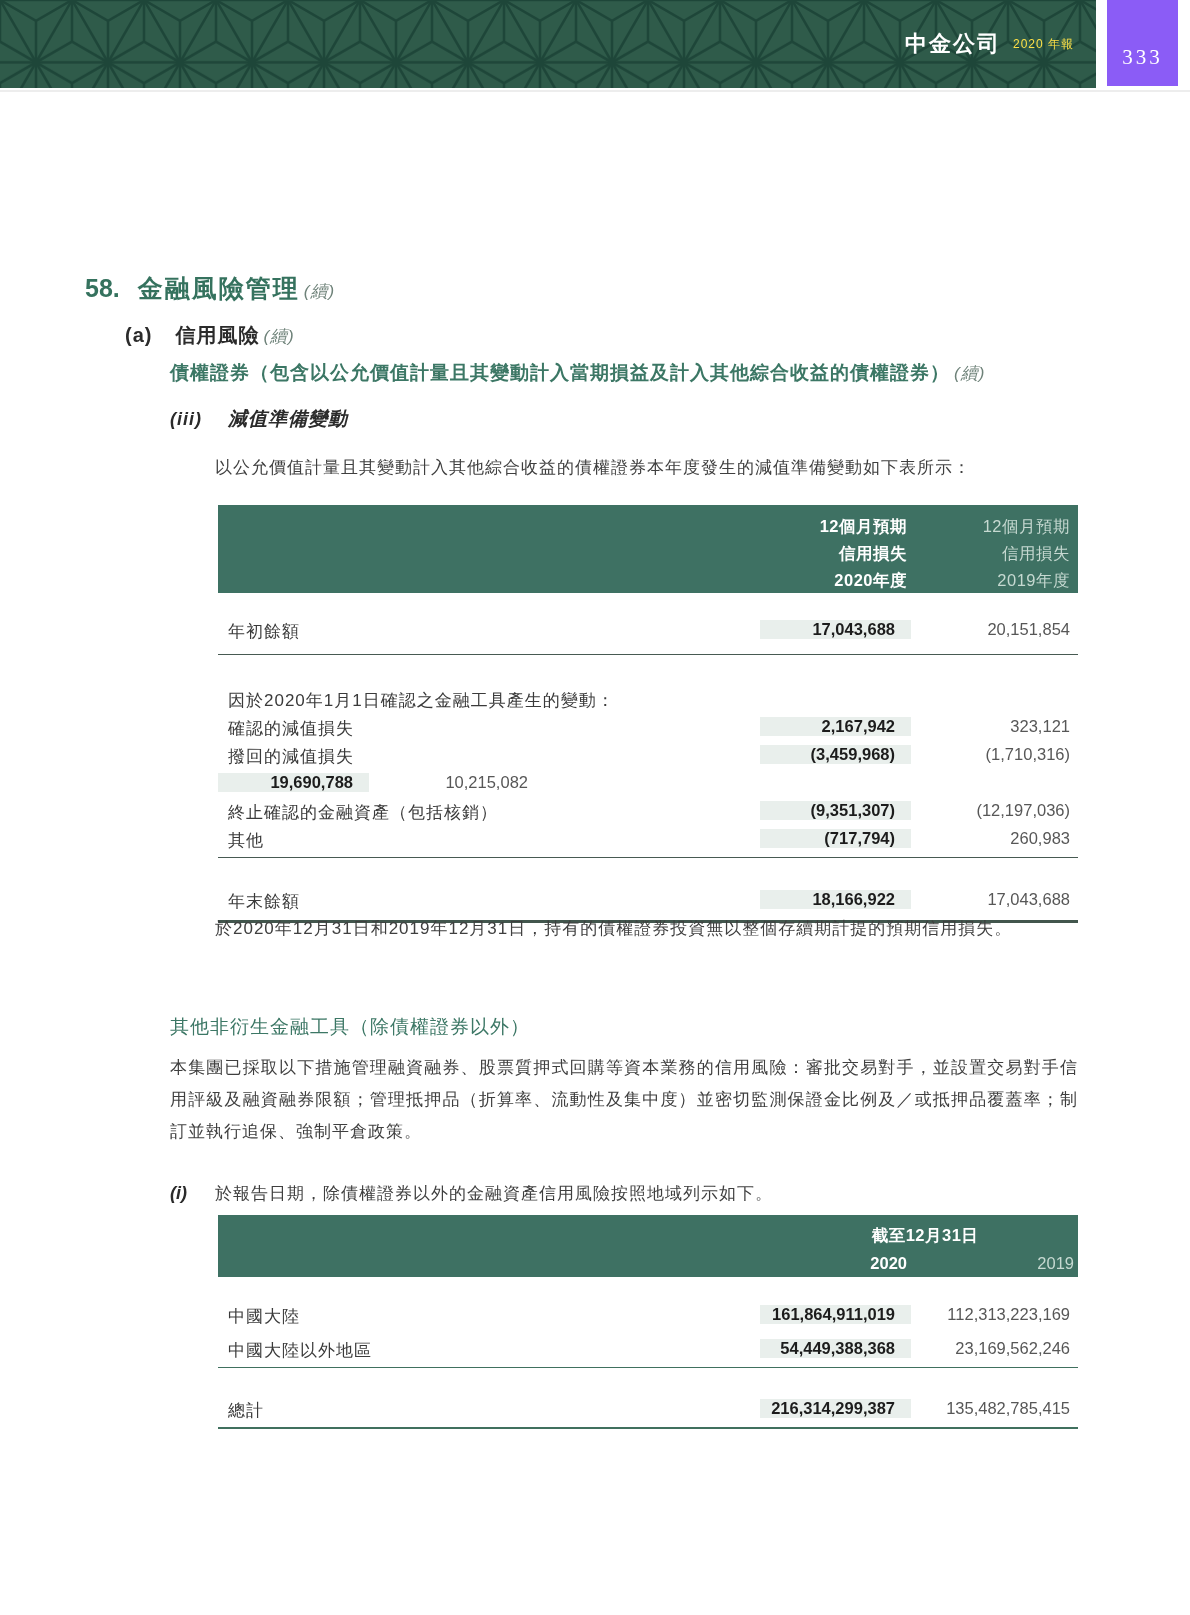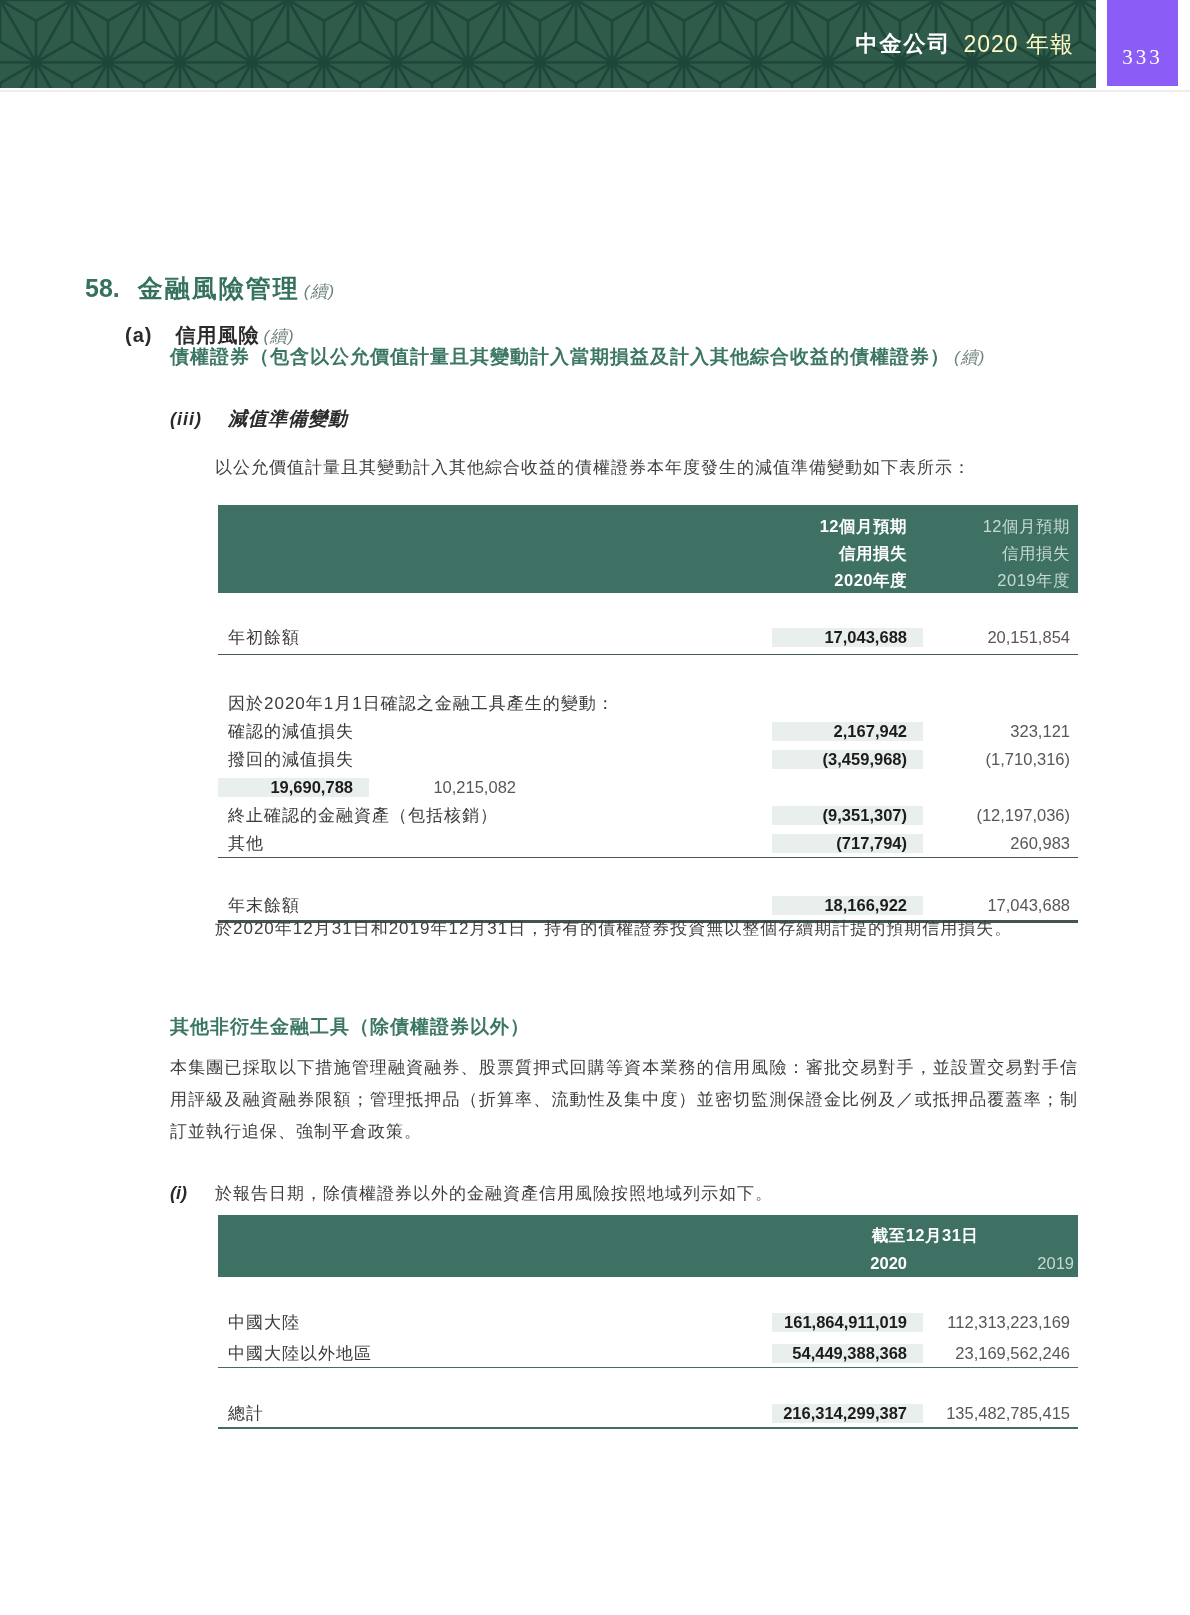--- a/index.html
+++ b/index.html
@@ -6,55 +6,55 @@
   body{
     width:1190px;height:1615px;position:relative;background:#ffffff;
     font-family:"Liberation Sans","DejaVu Sans",sans-serif;
     color:#3a3a3a;overflow:hidden;
   }
   
   .banner{position:absolute;left:0;top:0;width:1096px;height:88px;background:#2f5b4a;overflow:hidden;}
   .banner svg{position:absolute;left:0;top:0;}
   .banner-text{position:absolute;right:22px;top:0;height:88px;display:flex;align-items:center;gap:12px;z-index:2;}
   .brand{font-size:22px;font-weight:bold;color:#ffffff;letter-spacing:2px;}
-  .yearlabel{font-size:23px;color:#fef9c3;letter-spacing:1px;text-align:right;}
+  .yearlabel{font-size:12px;color:#fde047;letter-spacing:1px;text-align:right;}
   .pagebox{position:absolute;left:1107px;top:0;width:71px;height:86px;background:#8b5cf6;
     display:flex;align-items:center;justify-content:center;box-sizing:border-box;padding-top:28px;
     color:#ffffff;font-family:"Liberation Serif","DejaVu Serif",serif;font-size:21px;letter-spacing:3px;}
   .under-banner-line{position:absolute;left:0;top:90px;width:1190px;height:2px;background:#ededed;}
 
   
   .h58{position:absolute;left:85px;top:272px;font-size:25px;font-weight:bold;color:#35725e;letter-spacing:2px;}
   .h58 .num{margin-right:18px;letter-spacing:0;}
   .cont{font-size:17px;font-weight:normal;font-style:italic;color:#6e8279;letter-spacing:1px;margin-left:4px;}
   .ha{position:absolute;left:125px;top:322px;font-size:20px;font-weight:bold;color:#2b2b2b;letter-spacing:1px;}
   .ha .atit{margin-left:23px;}
-  .hbond{position:absolute;left:170px;top:344px;font-size:19px;font-weight:bold;color:#3c7765;letter-spacing:1px;}
+  .hbond{position:absolute;left:170px;top:360px;font-size:19px;font-weight:bold;color:#3c7765;letter-spacing:1px;}
   .hiii{position:absolute;left:170px;top:406px;font-size:18px;font-weight:bold;font-style:italic;color:#2b2b2b;letter-spacing:1px;}
   .hiii .iiitit{margin-left:26px;font-size:19px;}
   .body-text{font-size:17px;color:#3f3f3f;letter-spacing:1px;line-height:32px;}
   .intro{position:absolute;left:215px;top:452px;width:880px;}
   .note1{position:absolute;left:215px;top:913px;width:880px;}
-  .h-other{position:absolute;left:170px;top:1014px;font-size:19px;font-weight:bold;color:#3c7765;letter-spacing:1px;}
+  .h-other{position:absolute;left:170px;top:1014px;font-size:19px;font-weight:normal;color:#3c7765;letter-spacing:1px;}
   .para2{position:absolute;left:170px;top:1052px;width:908px;text-align:justify;}
   .item-i{position:absolute;left:170px;top:1182px;width:920px;}
   .item-i .ilabel{font-style:italic;font-weight:bold;font-size:18px;color:#2b2b2b;position:absolute;left:0;top:1px;}
   .item-i .itext{display:block;margin-left:45px;font-size:17px;color:#3f3f3f;letter-spacing:1px;}
 
   
   .fin-table{position:absolute;left:218px;width:860px;}
   .t1{top:505px;}
   .t2{top:1215px;}
   .t-head{background:#3e7163;display:flex;}
   .t1 .t-head{height:88px;}
   .th-spacer{flex:1;}
   .th-col{width:151px;box-sizing:border-box;padding:8px 16px 16px 0;text-align:right;
     color:#ffffff;font-weight:bold;font-size:16.5px;line-height:27px;letter-spacing:0.5px;}
   .th-col.y19{width:155px;padding-right:8px;color:#c6d9d1;font-weight:normal;}
-  .t-row{display:flex;align-items:center;}
+  .t-row{display:flex;align-items:flex-start;gap:12px;}
   .t-label{flex:1;display:flex;align-items:center;padding-left:10px;font-size:17px;color:#3a3a3a;letter-spacing:1px;}
   .c20{width:151px;box-sizing:border-box;display:flex;align-items:center;justify-content:flex-end;
     padding-right:16px;background:#e9efec;font-weight:bold;color:#1c1c1c;font-size:16.5px;}
   .c19{width:155px;box-sizing:border-box;display:flex;align-items:center;justify-content:flex-end;
     padding-right:8px;color:#575757;font-size:16.5px;}
   .sp27{height:27px;}.sp34{height:34px;}.sp32{height:32px;}.sp28{height:28px;}.sp31{height:31px;}
   .rh34{height:34px;}.rh30{height:30px;}.rh28{height:28px;}
   .line-dark{border-bottom:1.5px solid #475a52;}
   .line-thick{border-bottom:3px solid #42564d;}
   .line-green{border-bottom:1.5px solid #40705e;}

